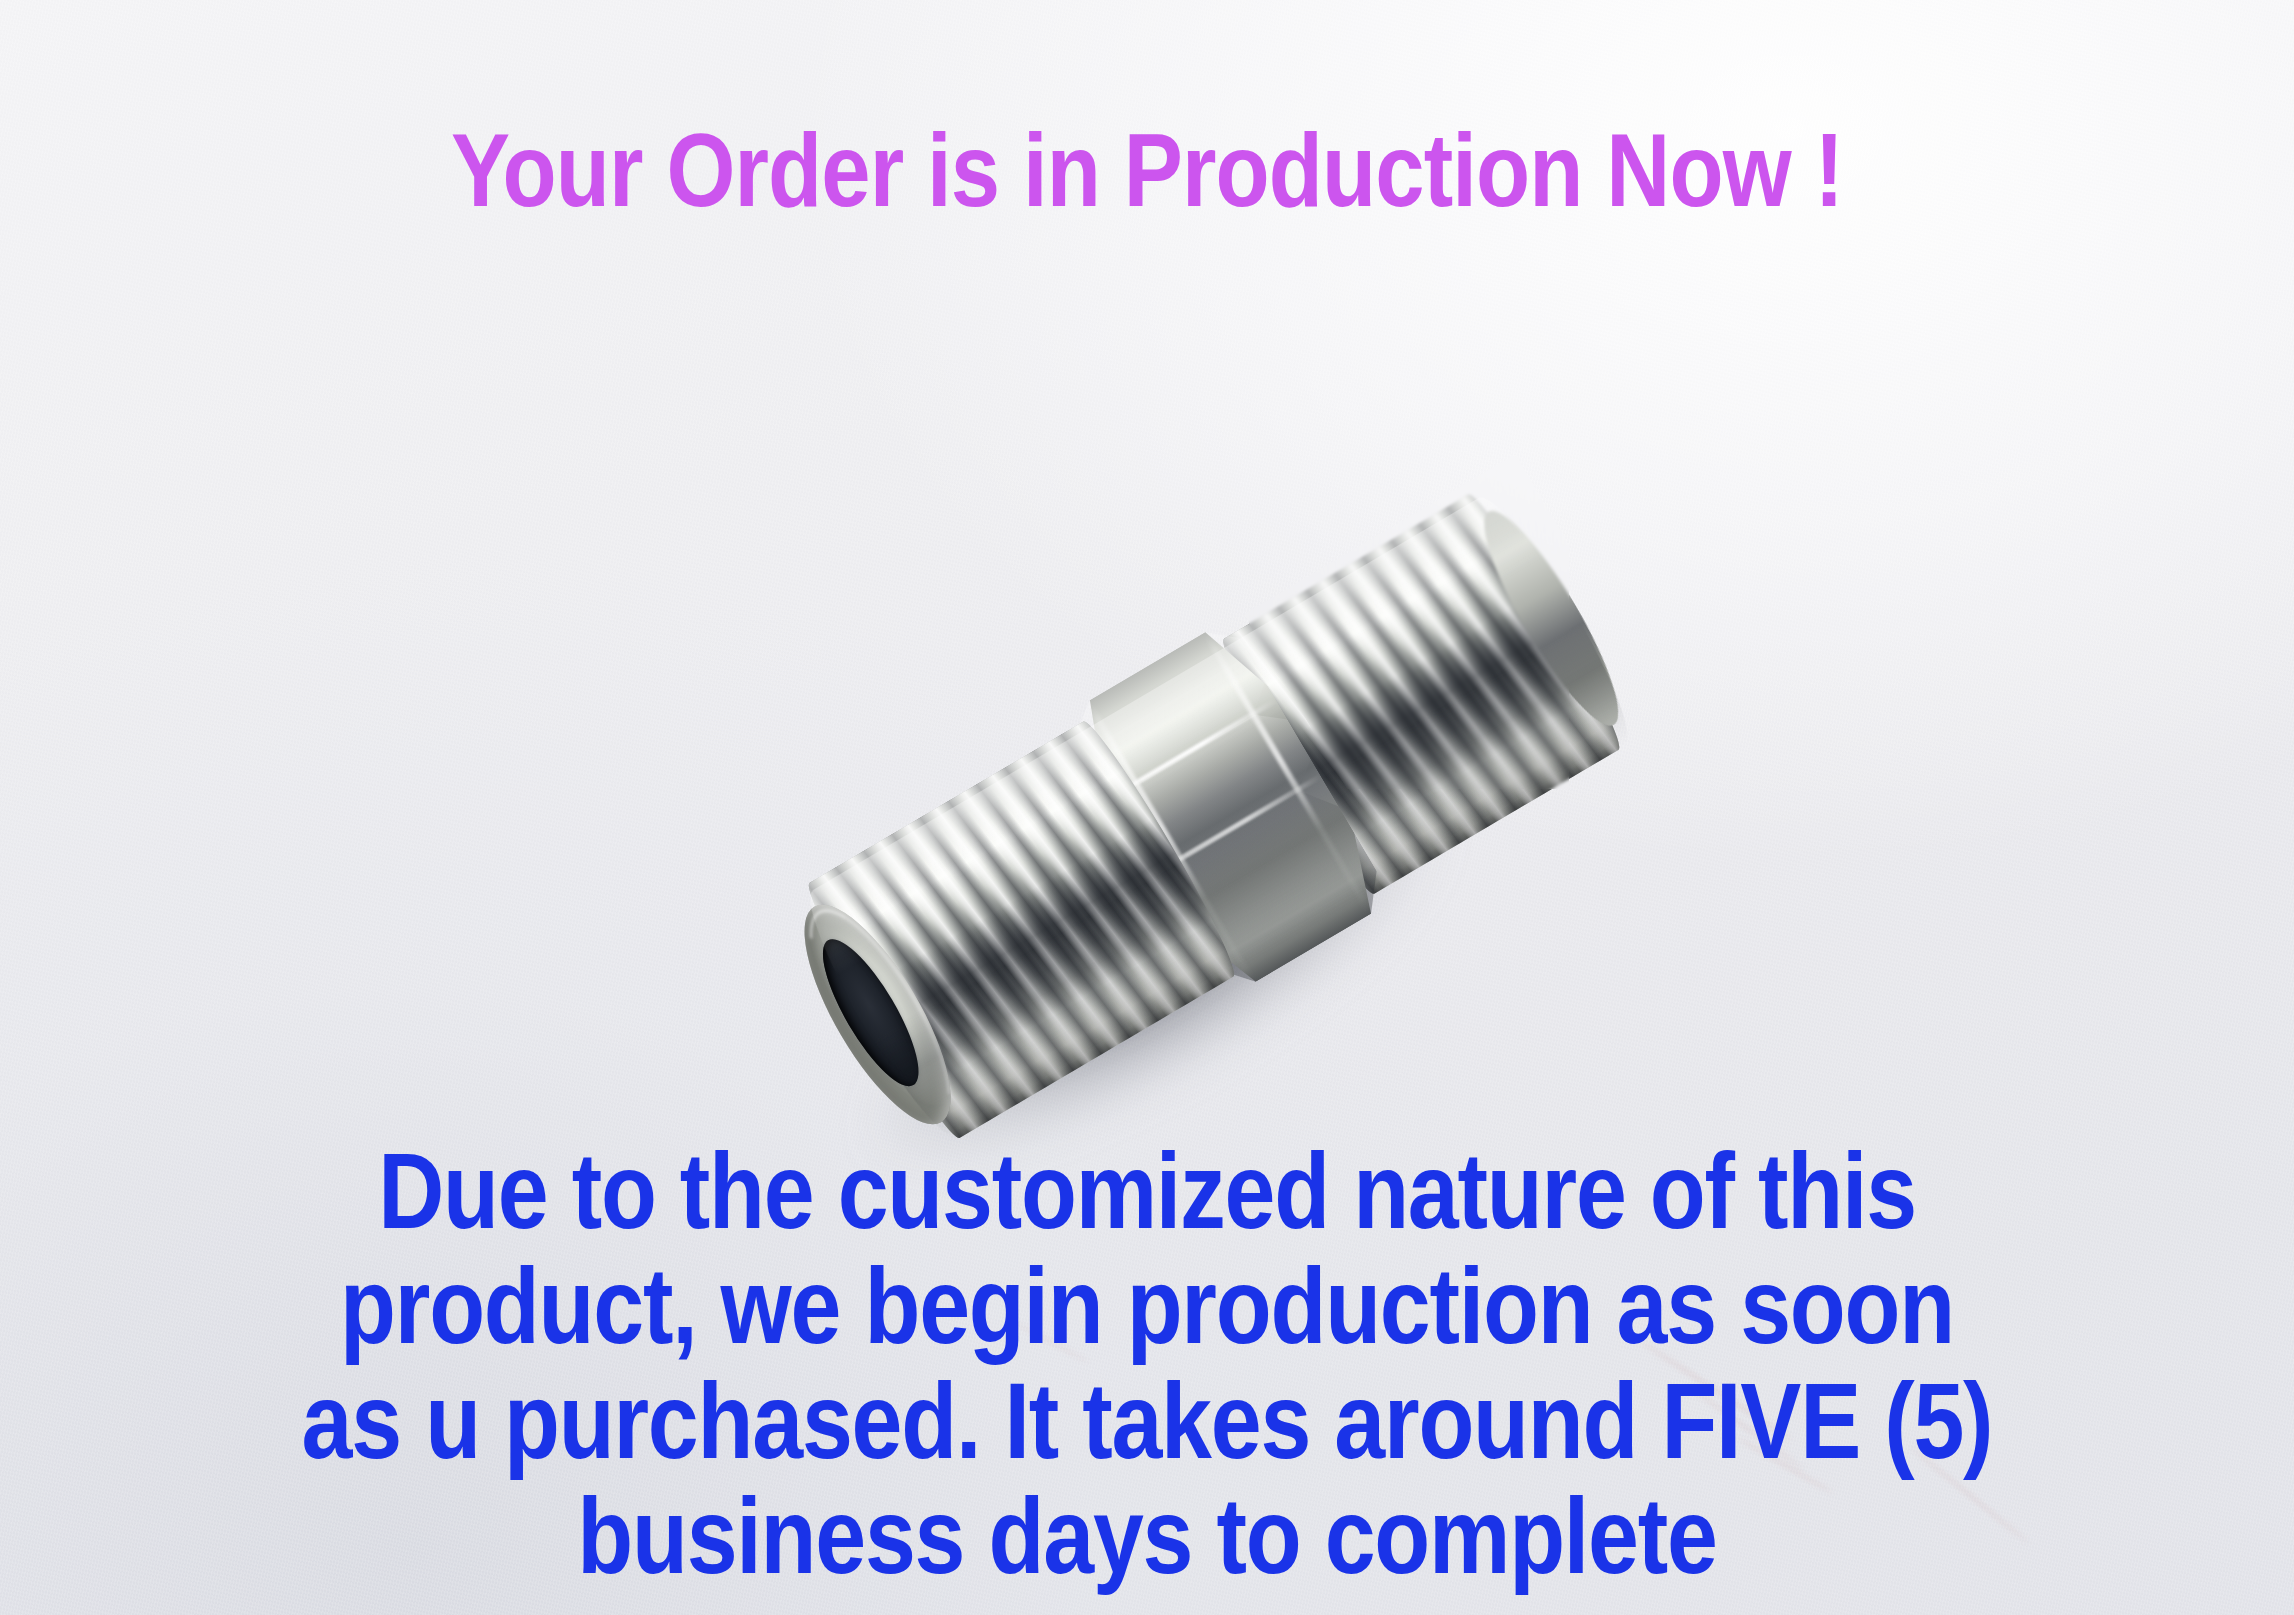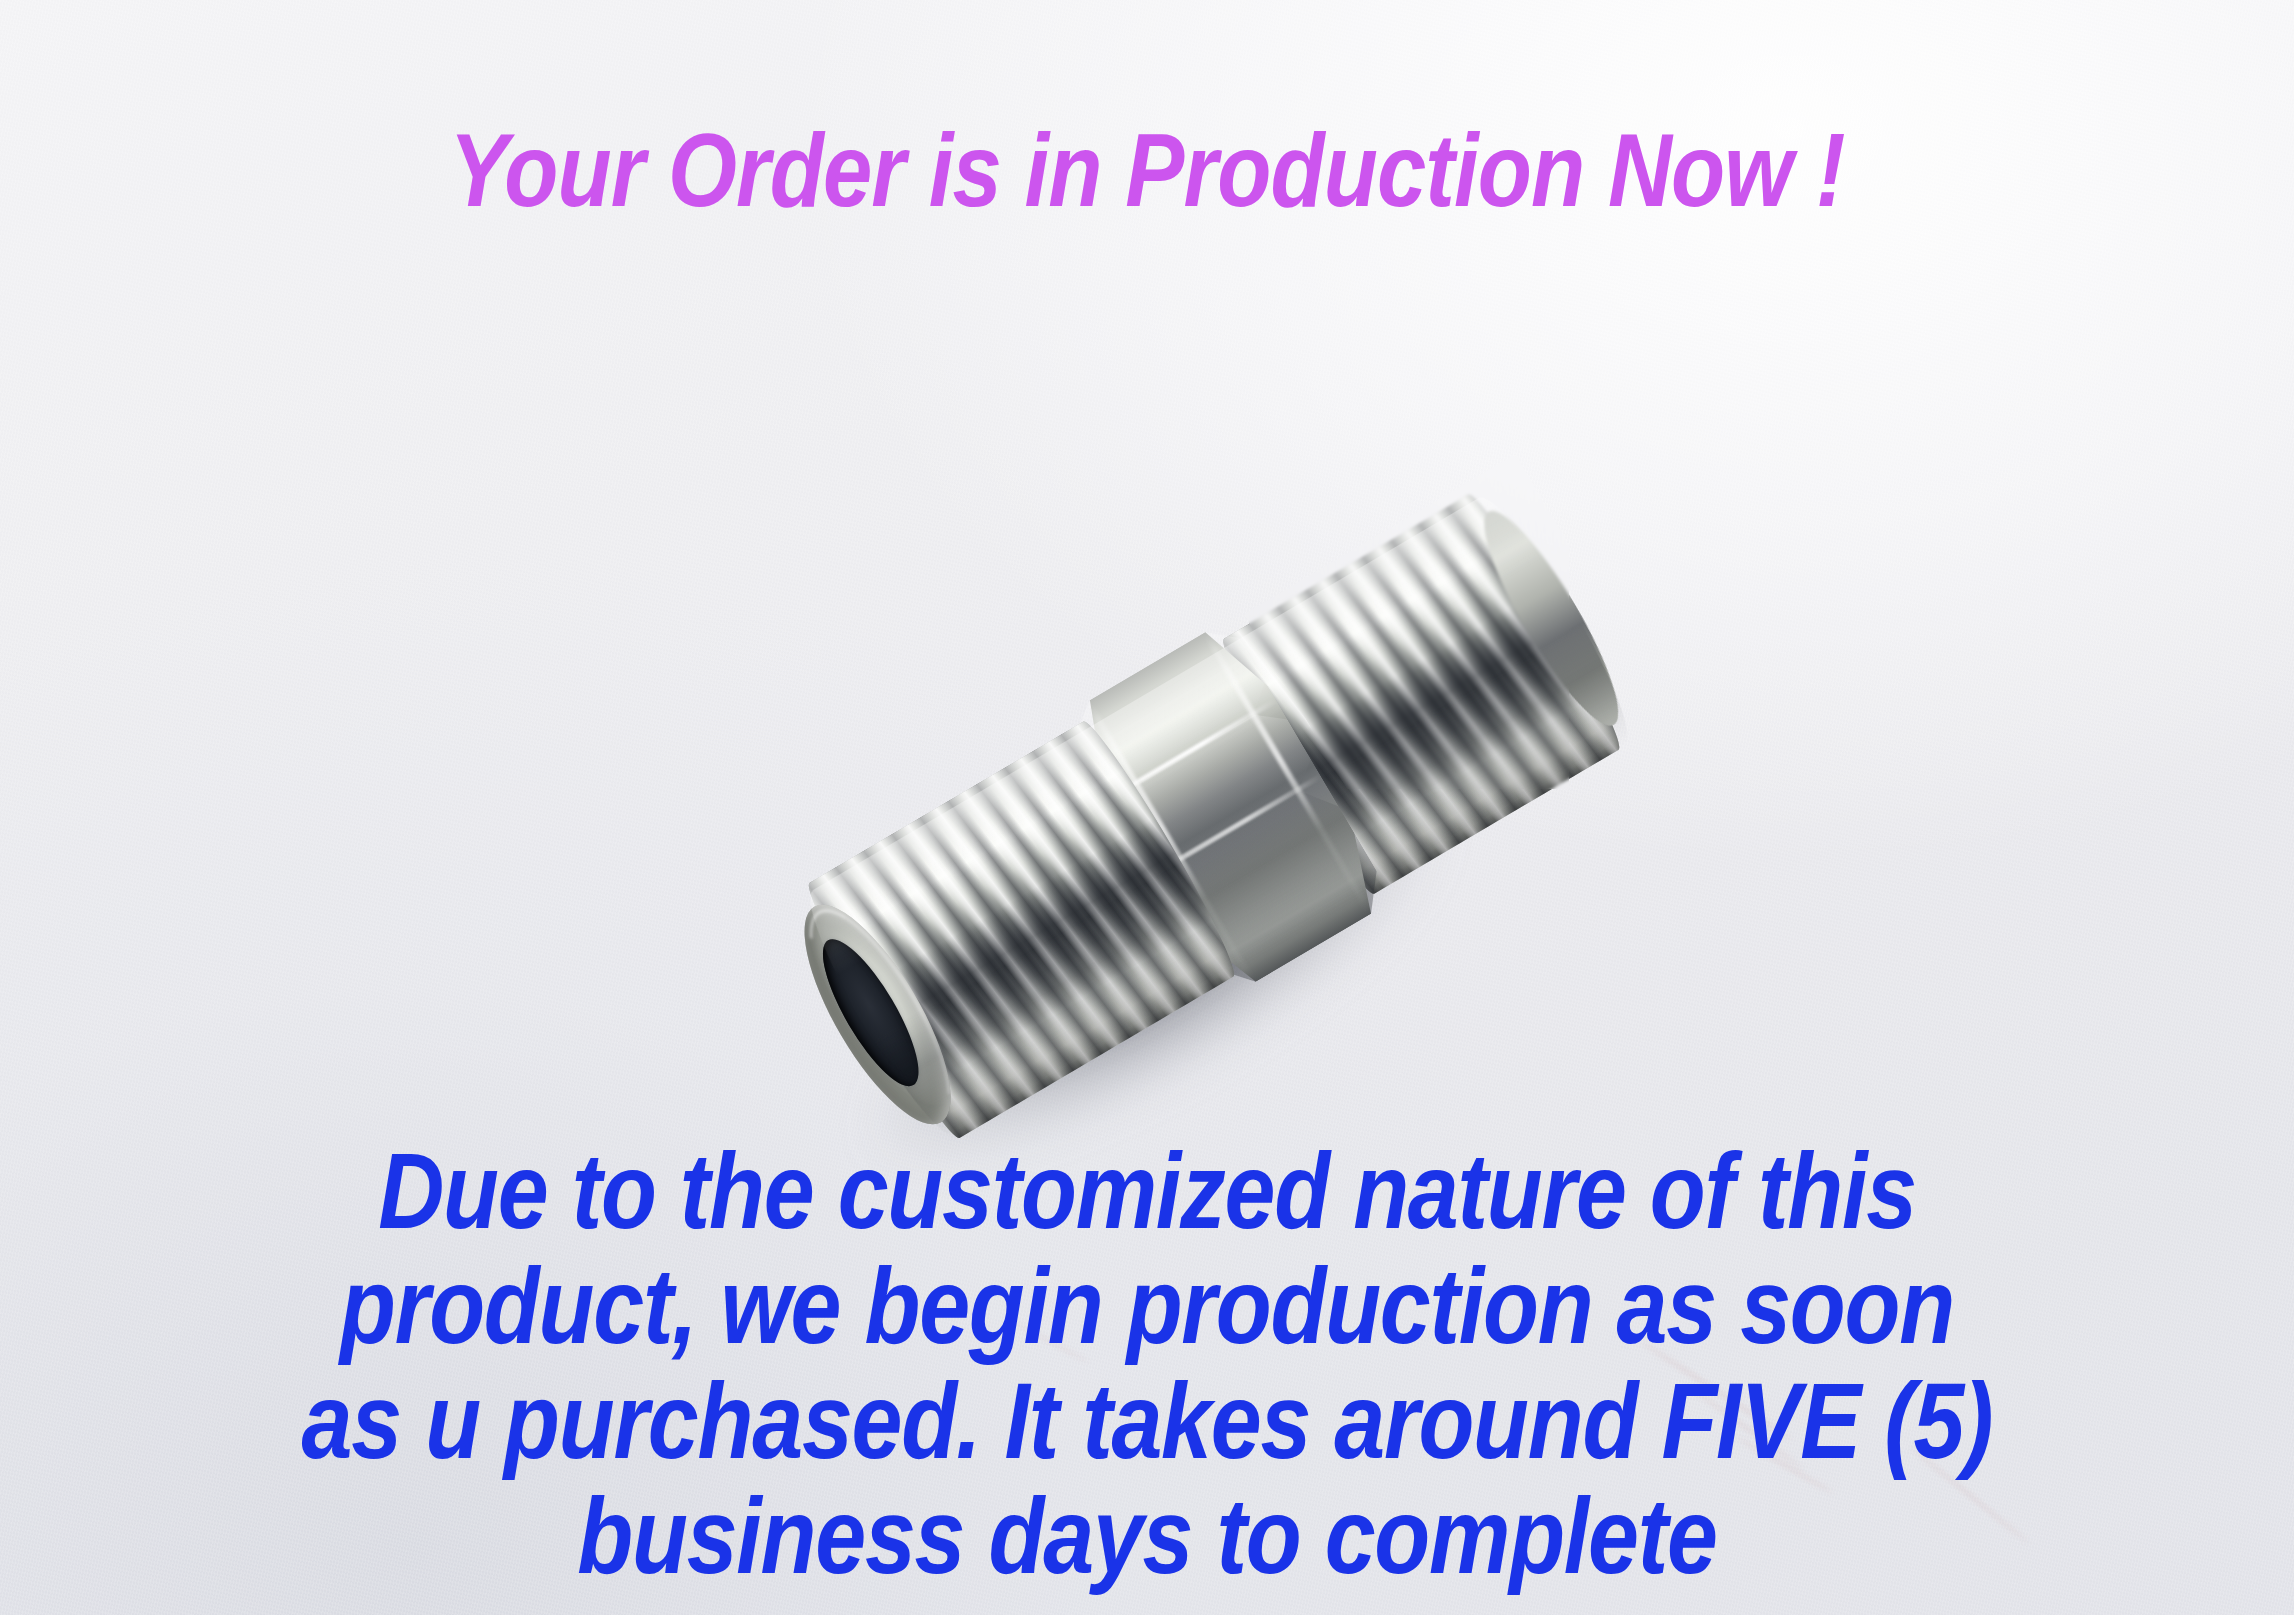--- a/index.html
+++ b/index.html
@@ -10,21 +10,20 @@
   body {
     font-family: "Liberation Sans", sans-serif;
   }
 
   #stage {
     position: relative;
     width: 2294px;
     height: 1615px;
     overflow: hidden;
     background: #ececef;
-    font-style: italic;
   }
 
   
   .backdrop {
     position: absolute;
     inset: 0;
     background:
       radial-gradient(ellipse 1434px 1051px at 78% 8%,
          rgba(255,255,255,0.98) 0%,
          rgba(253,253,254,0.55) 38%,

